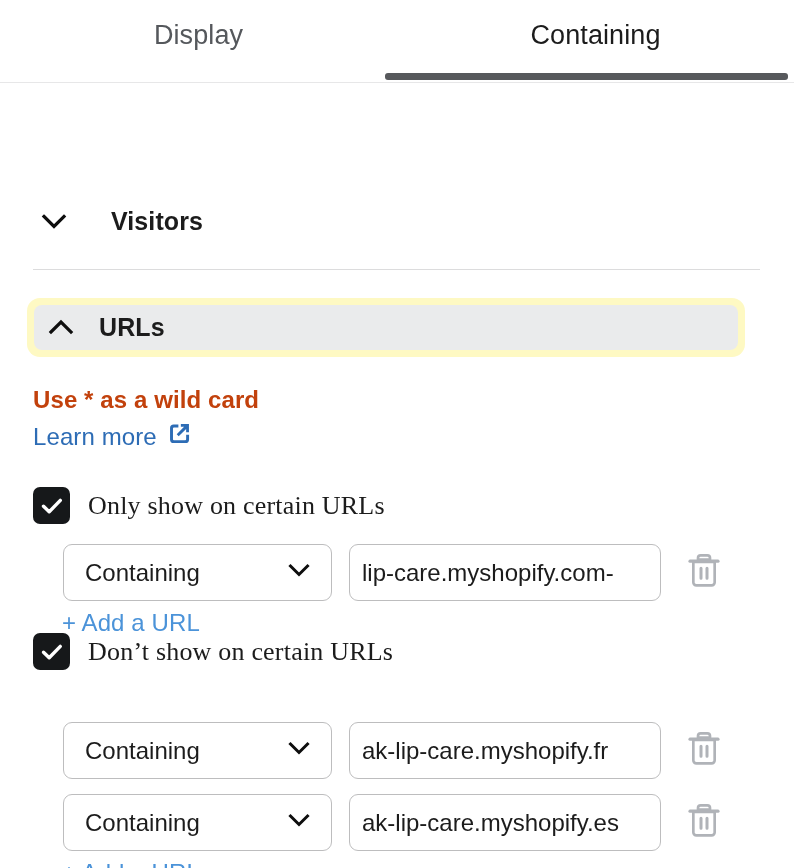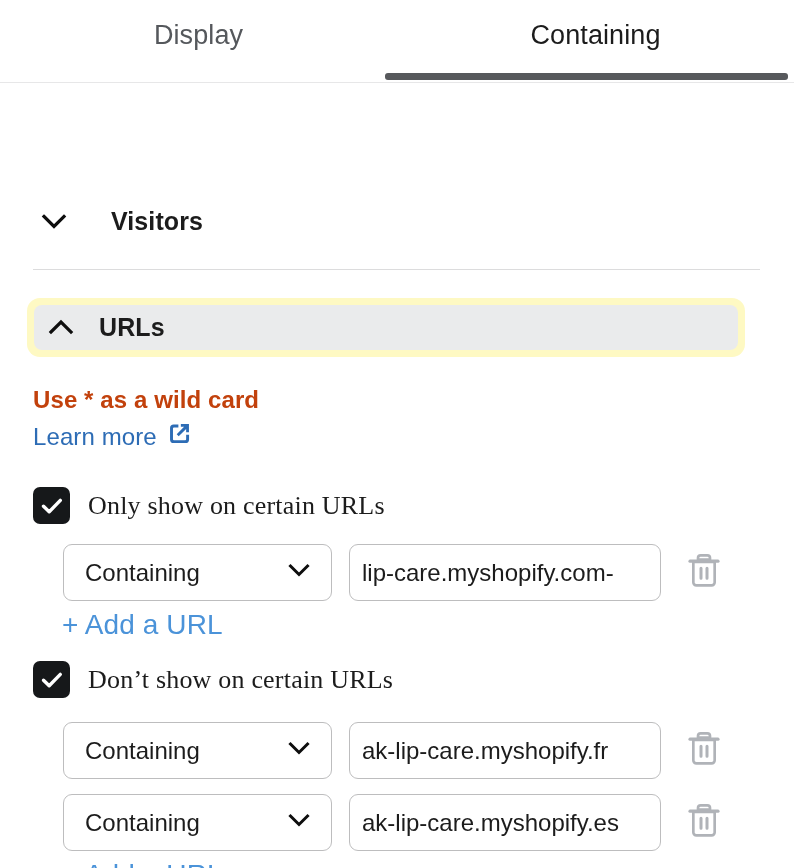--- a/index.html
+++ b/index.html
@@ -153,21 +153,21 @@
   
   .check-row {
     position: absolute;
     display: flex;
     align-items: center;
     gap: 18px;
     cursor: pointer;
     user-select: none;
   }
   .check-row-1 { left: 33px; top: 404px; }
-  .check-row-2 { left: 33px; top: 578px; }
+  .check-row-2 { left: 33px; top: 550px; }
   .checkbox {
     width: 37px;
     height: 37px;
     border-radius: 7px;
     background: #16181a;
     display: flex;
     align-items: center;
     justify-content: center;
     flex: 0 0 auto;
   }
@@ -226,21 +226,21 @@
     align-items: center;
     justify-content: center;
     cursor: pointer;
     background: none;
     border: none;
     padding: 0;
   }
 
   .add-url {
     position: absolute;
-    font-size: 28px;
+    font-size: 24px;
     color: #4b93d9;
     cursor: pointer;
     user-select: none;
     letter-spacing: 0.1px;
   }
   .add-url-1 { left: 62px; top: 526px; }
   .add-url-2 { left: 62px; top: 776px; }
 </style>
 </head>
 <body>

